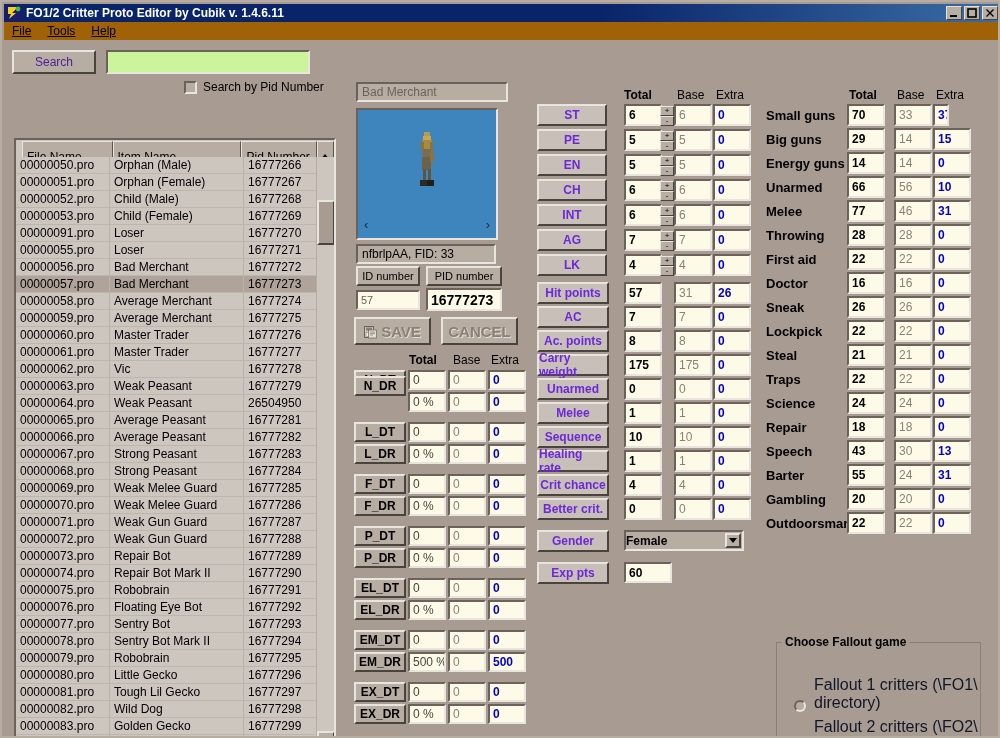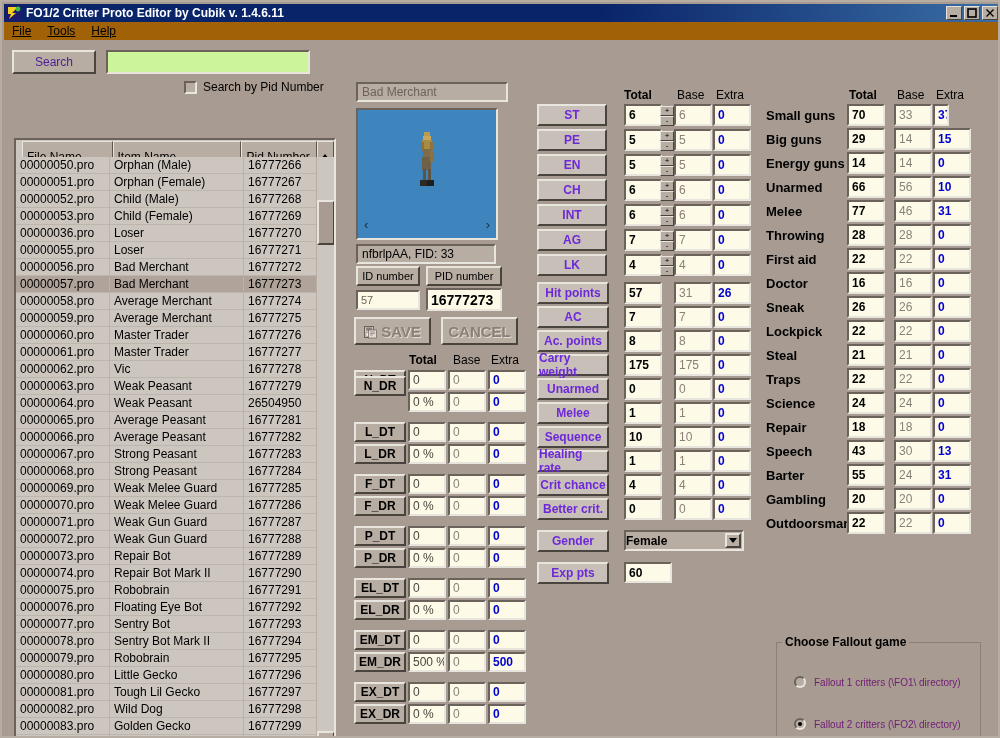--- a/index.html
+++ b/index.html
@@ -444,21 +444,21 @@
   }
   #gamebox-title {
     position: absolute; left: 778px; top: 595px;
     background: #a89c92;
     padding: 0 3px;
     font-size: 12px; font-weight: bold; color: #000;
   }
   .radio-row {
     position: absolute;
     display: flex; align-items: flex-end;
-    font-size: 10px; color: #701a75;
+    font-size: 16px; color: #0f172a;
     cursor: default;
   }
   .radio {
     width: 12px; height: 12px;
     border-radius: 50%;
     background: #b8ada3;
     border: 2px solid;
     border-color: #6b635b #e8e4de #e8e4de #6b635b;
     box-sizing: border-box;
     margin-right: 8px;
@@ -546,21 +546,21 @@
             <div class="lv-cell c-file">00000052.pro</div>
             <div class="lv-cell c-item">Child (Male)</div>
             <div class="lv-cell c-pid">16777268</div>
           </div>
           <div class="lv-row">
             <div class="lv-cell c-file">00000053.pro</div>
             <div class="lv-cell c-item">Child (Female)</div>
             <div class="lv-cell c-pid">16777269</div>
           </div>
           <div class="lv-row">
-            <div class="lv-cell c-file">00000036.pro</div>
+            <div class="lv-cell c-file">00000091.pro</div>
             <div class="lv-cell c-item">Loser</div>
             <div class="lv-cell c-pid">16777270</div>
           </div>
           <div class="lv-row">
             <div class="lv-cell c-file">00000055.pro</div>
             <div class="lv-cell c-item">Loser</div>
             <div class="lv-cell c-pid">16777271</div>
           </div>
           <div class="lv-row">
             <div class="lv-cell c-file">00000056.pro</div>

